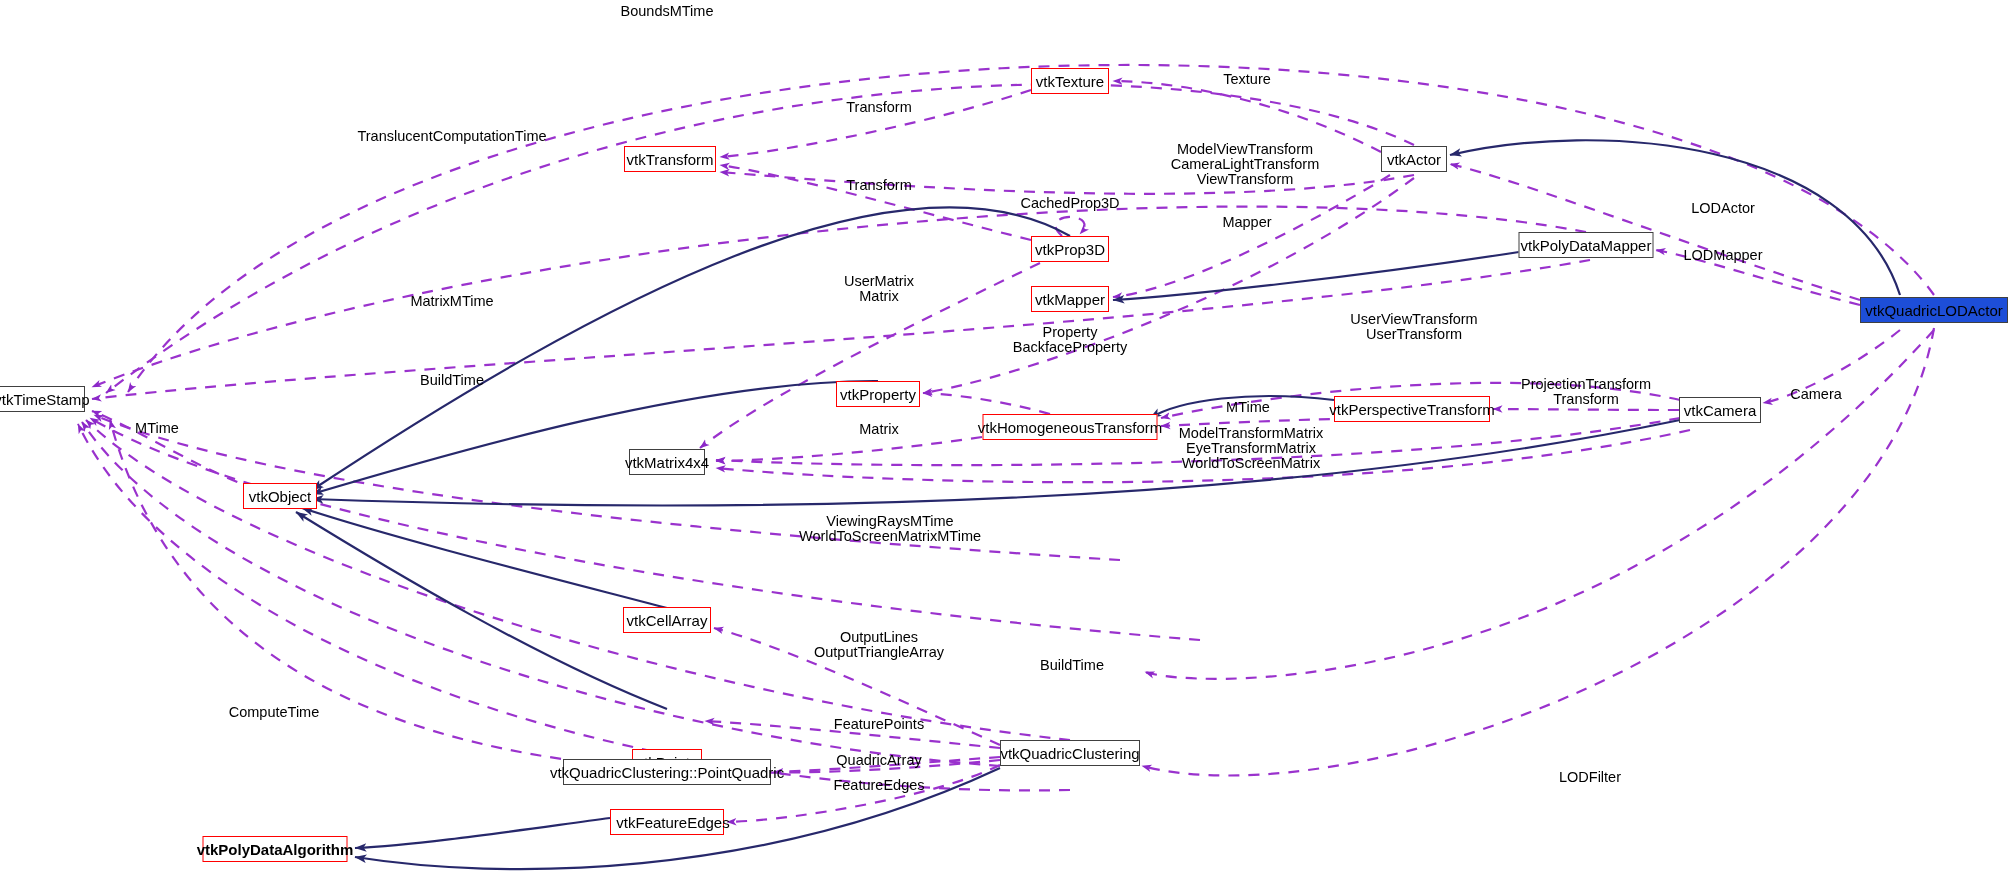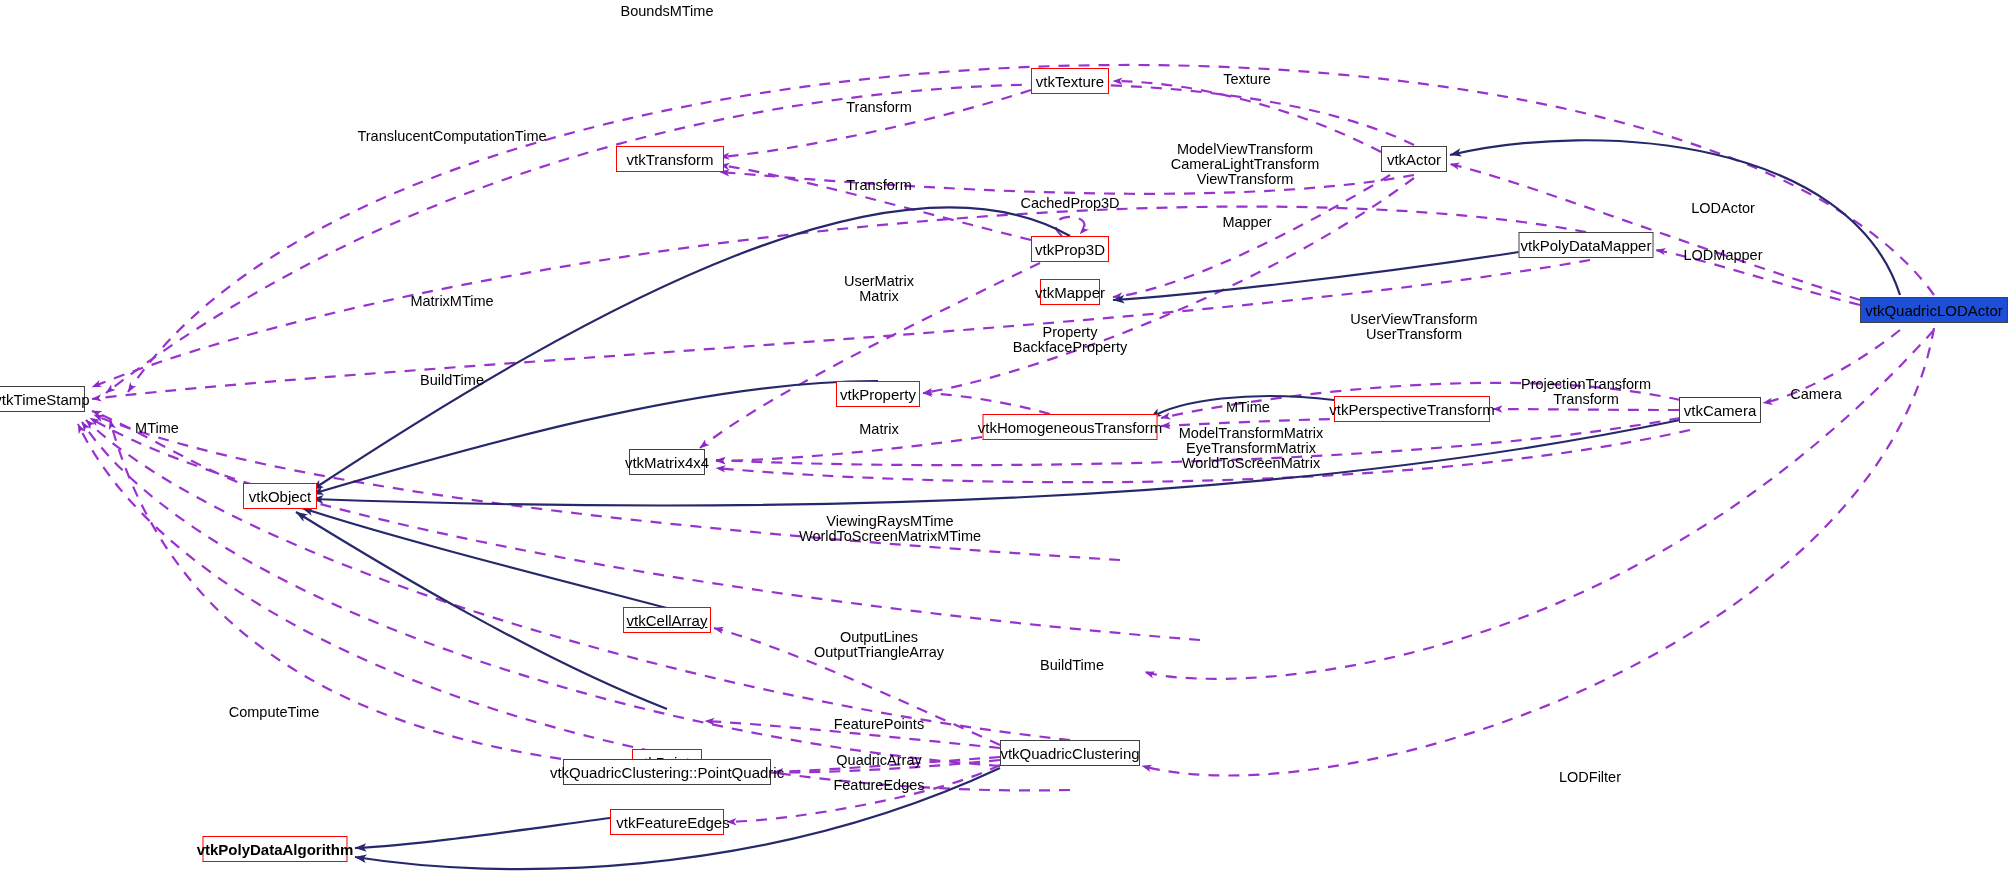--- a/index.html
+++ b/index.html
@@ -161,30 +161,30 @@
     </g>
   </svg>
 
   <div class="nodes-layer">
     <div class="node black" style="left:42px;top:399px;width:86px;">
       <span>vtkTimeStamp</span>
     </div>
     <div class="node red" style="left:280px;top:496px;width:74px;">
       <span>vtkObject</span>
     </div>
-    <div class="node red" style="left:670px;top:159px;width:108px;">
+    <div class="node red" style="left:670px;top:159px;width:92px;">
       <span>vtkTransform</span>
     </div>
     <div class="node red" style="left:1070px;top:81px;width:78px;">
       <span>vtkTexture</span>
     </div>
     <div class="node red" style="left:1070px;top:249px;width:78px;">
       <span>vtkProp3D</span>
     </div>
-    <div class="node red" style="left:1070px;top:292px;width:60px;">
+    <div class="node red" style="left:1070px;top:299px;width:78px;">
       <span>vtkMapper</span>
     </div>
     <div class="node black" style="left:1414px;top:159px;width:66px;">
       <span>vtkActor</span>
     </div>
     <div class="node black" style="left:1586px;top:245px;width:135px;">
       <span>vtkPolyDataMapper</span>
     </div>
     <div class="node filled" style="left:1934px;top:310px;width:148px;">
       <span>vtkQuadricLODActor</span>
@@ -197,21 +197,21 @@
     </div>
     <div class="node red" style="left:1412px;top:409px;width:156px;">
       <span>vtkPerspectiveTransform</span>
     </div>
     <div class="node black" style="left:1720px;top:410px;width:82px;">
       <span>vtkCamera</span>
     </div>
     <div class="node black" style="left:667px;top:462px;width:76px;">
       <span>vtkMatrix4x4</span>
     </div>
-    <div class="node red" style="left:667px;top:620px;width:88px;text-decoration:underline;">
+    <div class="node red" style="left:667px;top:620px;width:88px;">
       <span>vtkCellArray</span>
     </div>
     <div class="node red" style="left:667px;top:721px;width:70px;margin-top:41px;">
       <span>vtkPoints</span>
     </div>
     <div class="node black" style="left:667px;top:772px;width:208px;">
       <span>vtkQuadricClustering::PointQuadric</span>
     </div>
     <div class="node red" style="left:667px;top:822px;width:114px;padding-left:20px;">
       <span>vtkFeatureEdges</span>

